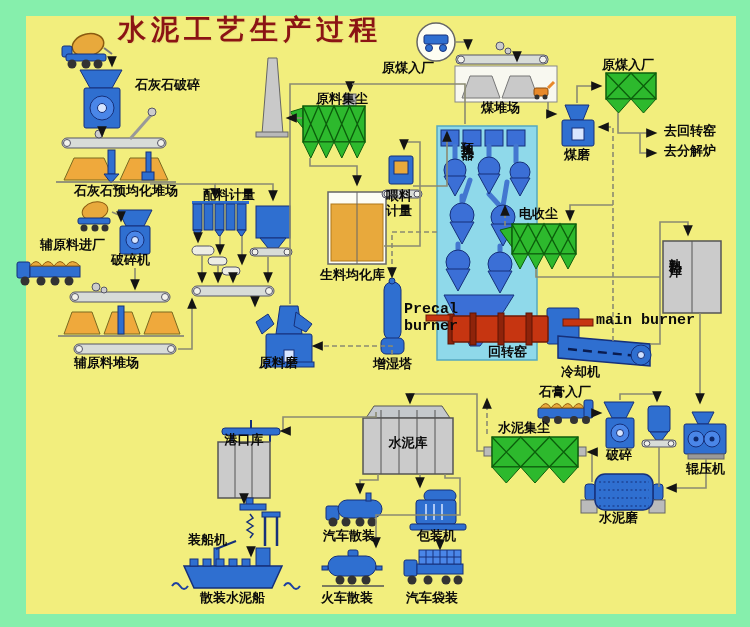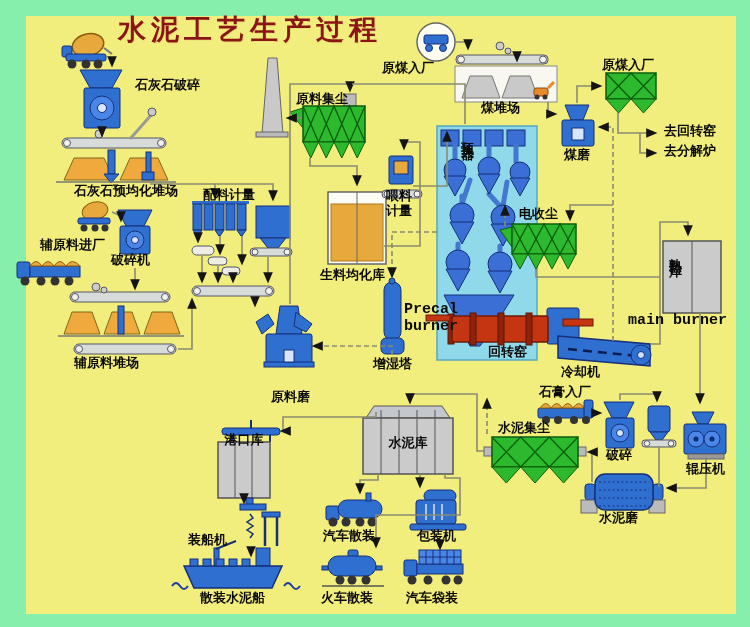--- a/index.html
+++ b/index.html
@@ -435,35 +435,35 @@
 </svg>
 
 <div class="lbl title" style="left:118px;top:14px;">水泥工艺生产过程</div>
 
 <div class="lbl" style="left:135px;top:78px;">石灰石破碎</div>
 <div class="lbl" style="left:74px;top:184px;">石灰石预均化堆场</div>
 <div class="lbl" style="left:203px;top:188px;">配料计量</div>
 <div class="lbl" style="left:40px;top:238px;">辅原料进厂</div>
 <div class="lbl" style="left:111px;top:253px;">破碎机</div>
 <div class="lbl" style="left:74px;top:356px;">辅原料堆场</div>
-<div class="lbl" style="left:296px;top:92px;">原料集尘</div>
+<div class="lbl" style="left:316px;top:92px;">原料集尘</div>
 <div class="lbl" style="left:320px;top:268px;">生料均化库</div>
-<div class="lbl" style="left:259px;top:390px;margin-left:12px;">原料磨</div>
+<div class="lbl" style="left:259px;top:356px;">原料磨</div>
 <div class="lbl wrap" style="left:386px;top:189px;width:30px;">喂料计量</div>
 <div class="lbl" style="left:382px;top:61px;">原煤入厂</div>
 <div class="lbl" style="left:481px;top:101px;">煤堆场</div>
 <div class="lbl" style="left:602px;top:58px;">原煤入厂</div>
 <div class="lbl" style="left:564px;top:148px;">煤磨</div>
 <div class="lbl" style="left:664px;top:124px;font-family:Liberation Serif, serif;">去回转窑</div>
 <div class="lbl" style="left:664px;top:144px;">去分解炉</div>
 <div class="lbl vert" style="left:459px;top:132px;">预热器</div>
 <div class="lbl" style="left:519px;top:207px;">电收尘</div>
 <div class="lbl vert" style="left:667px;top:247px;">熟料库</div>
 <div class="lbl eng wrap" style="left:404px;top:301px;width:50px;">Precal burner</div>
-<div class="lbl eng" style="left:628px;top:312px;">main burner</div>
+<div class="lbl eng" style="left:596px;top:312px;">main burner</div>
 <div class="lbl" style="left:488px;top:345px;">回转窑</div>
 <div class="lbl" style="left:561px;top:365px;">冷却机</div>
 <div class="lbl" style="left:373px;top:357px;">增湿塔</div>
 <div class="lbl" style="left:539px;top:386px;font-family:Liberation Mono, monospace;">石膏入厂</div>
 <div class="lbl" style="left:498px;top:421px;">水泥集尘</div>
 <div class="lbl" style="left:606px;top:448px;">破碎</div>
 <div class="lbl" style="left:686px;top:462px;text-align:center;">辊压机</div>
 <div class="lbl" style="left:599px;top:511px;">水泥磨</div>
 <div class="lbl ctr" style="left:363px;top:436px;width:90px;">水泥库</div>
 <div class="lbl ctr" style="left:218px;top:433px;width:52px;">港口库</div>

